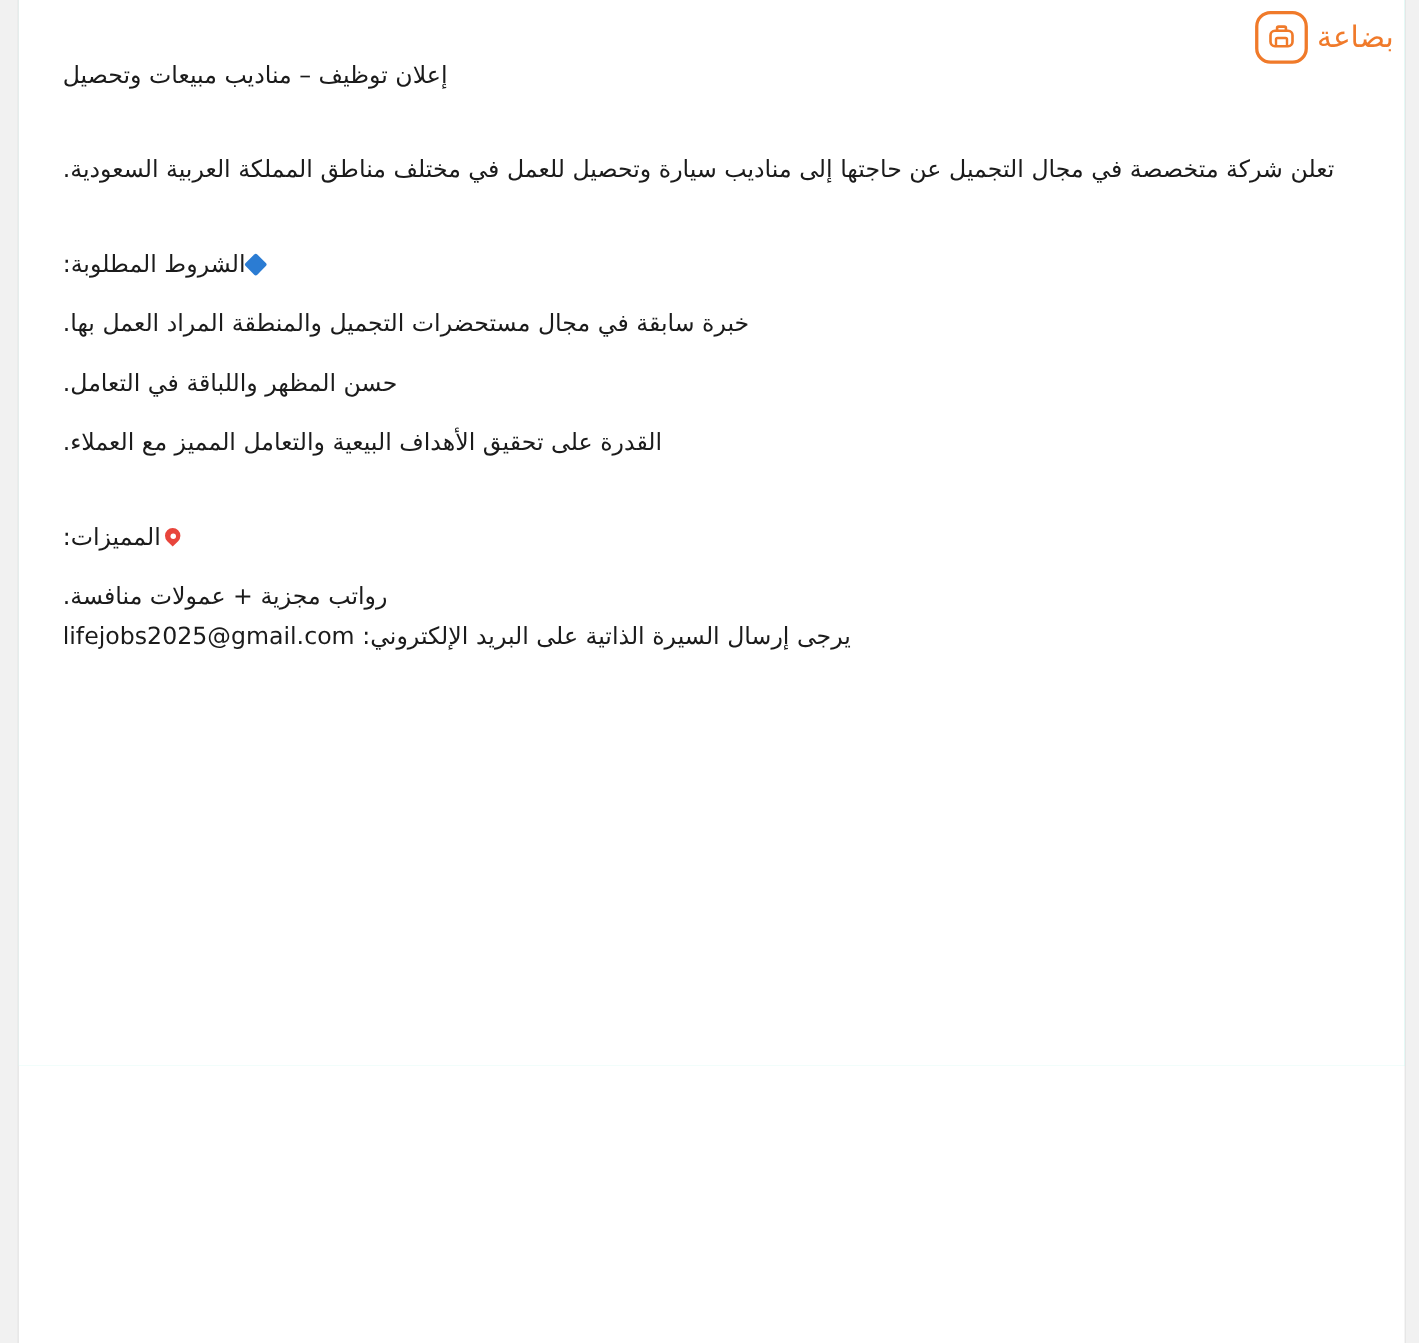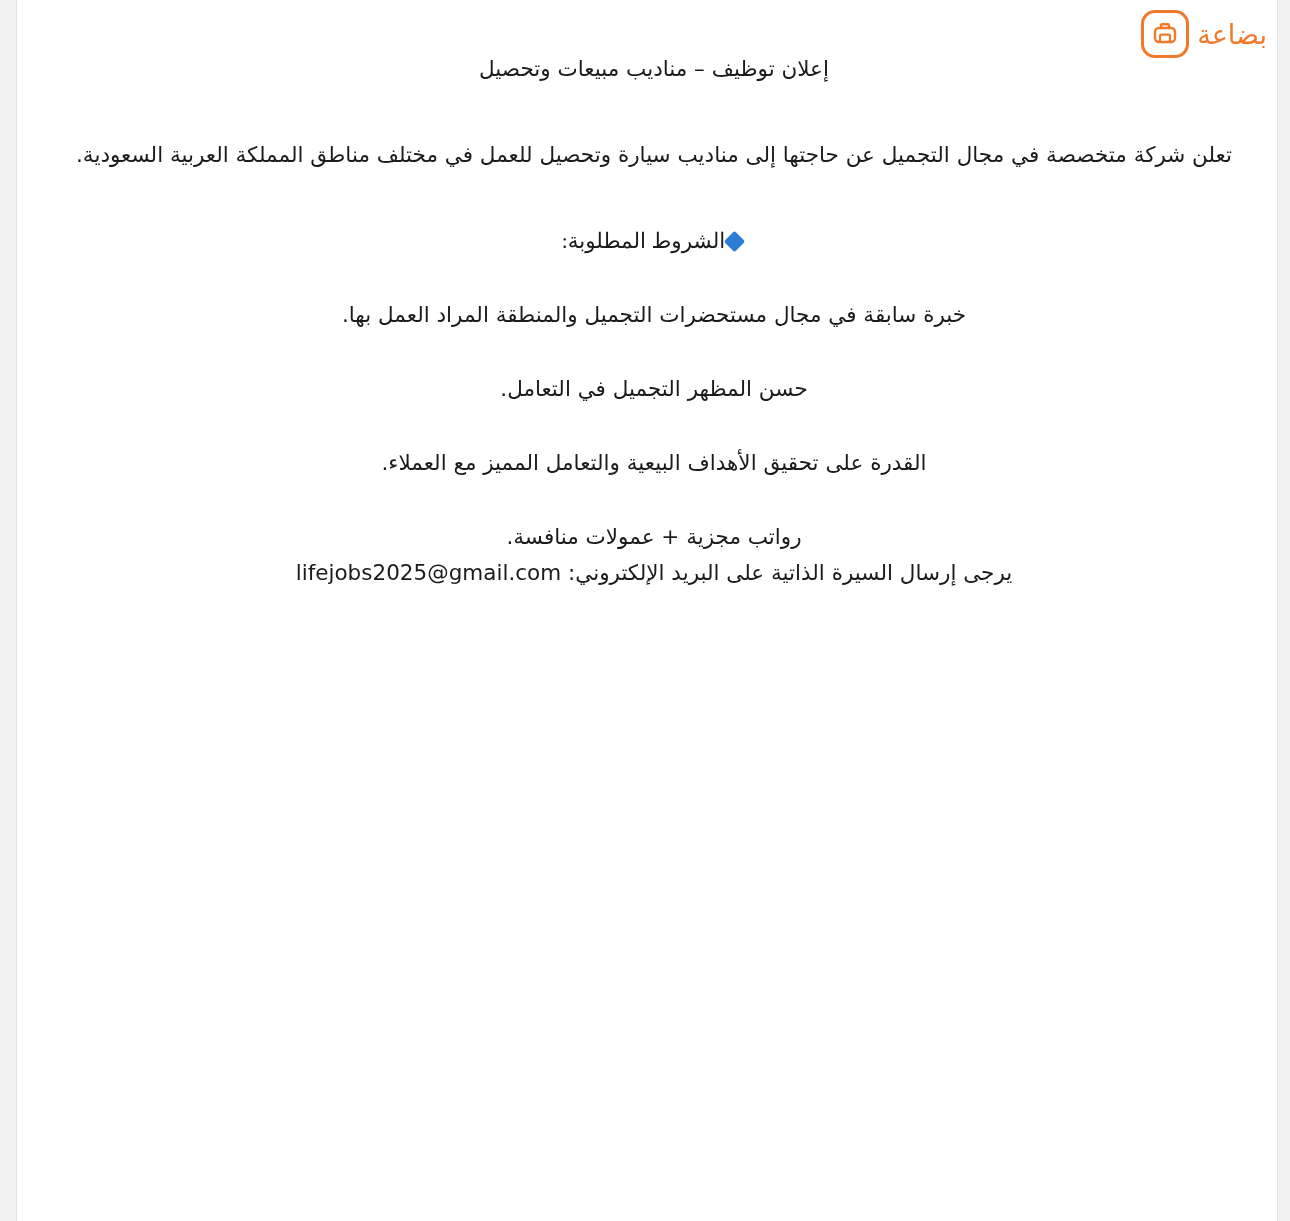--- a/index.html
+++ b/index.html
@@ -80,46 +80,45 @@
     justify-content: center;
     box-sizing: border-box;
   }
   .brand-logo svg { display: block; }
 
   .doc {
     position: absolute;
     top: 52px;
     right: 26px;
     left: 40px;
-    text-align: center;
+    text-align: left;
     direction: rtl;
   }
 
   .line {
     font-size: 21.5px;
     line-height: 34px;
     color: #1b1b1b;
     margin: 0;
     font-weight: 400;
   }
 
   .title {
     margin-bottom: 0;
   }
 
   .para {
     margin-top: 52px;
   }
 
   .gap-lg { margin-top: 52px; }
-  .gap-md { margin-top: 40px; }
+  .gap-md { margin-top: 20px; }
 
   .section-head {
     display: block;
-    font-family: Liberation Serif, serif;
   }
   .diamond {
     display: inline-block;
     width: 15px;
     height: 15px;
     background: #2b7cd3;
     transform: rotate(45deg);
     margin-right: 4px;
     margin-left: 2px;
     vertical-align: -1px;
@@ -228,23 +227,26 @@
     <div class="doc">
 
       <p class="line title">إعلان توظيف – مناديب مبيعات وتحصيل</p>
 
       <p class="line para">تعلن شركة متخصصة في مجال التجميل عن حاجتها إلى مناديب سيارة وتحصيل للعمل في مختلف مناطق المملكة العربية السعودية.</p>
 
       <p class="line gap-lg section-head">
         <span class="diamond"></span><span>الشروط المطلوبة:</span>
       </p>
       <p class="line gap-md">خبرة سابقة في مجال مستحضرات التجميل والمنطقة المراد العمل بها.</p>
-      <p class="line gap-md">حسن المظهر التجميل في التعامل.</p>
+      <p class="line gap-md">حسن المظهر واللباقة في التعامل.</p>
       <p class="line gap-md">القدرة على تحقيق الأهداف البيعية والتعامل المميز مع العملاء.</p>
 
+      <p class="line gap-lg section-head">
+        <span class="pin"></span><span>المميزات:</span>
+      </p>
       <p class="line gap-md">رواتب مجزية + عمولات منافسة.</p>
 
       <p class="line email-line">
         <span>يرجى إرسال السيرة الذاتية على البريد الإلكتروني:</span>
         <span class="email-addr">lifejobs2025@gmail.com</span>
       </p>
 
     </div>
   </div>
 </div>

